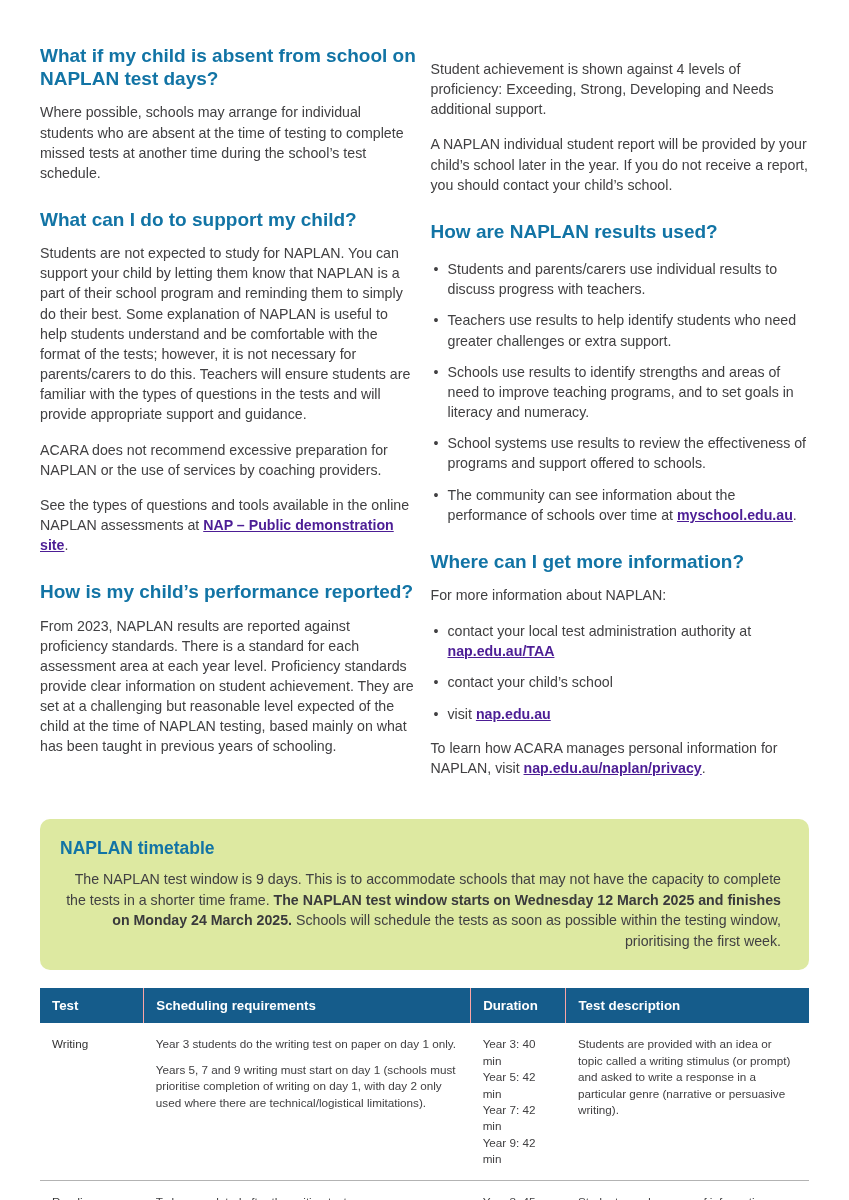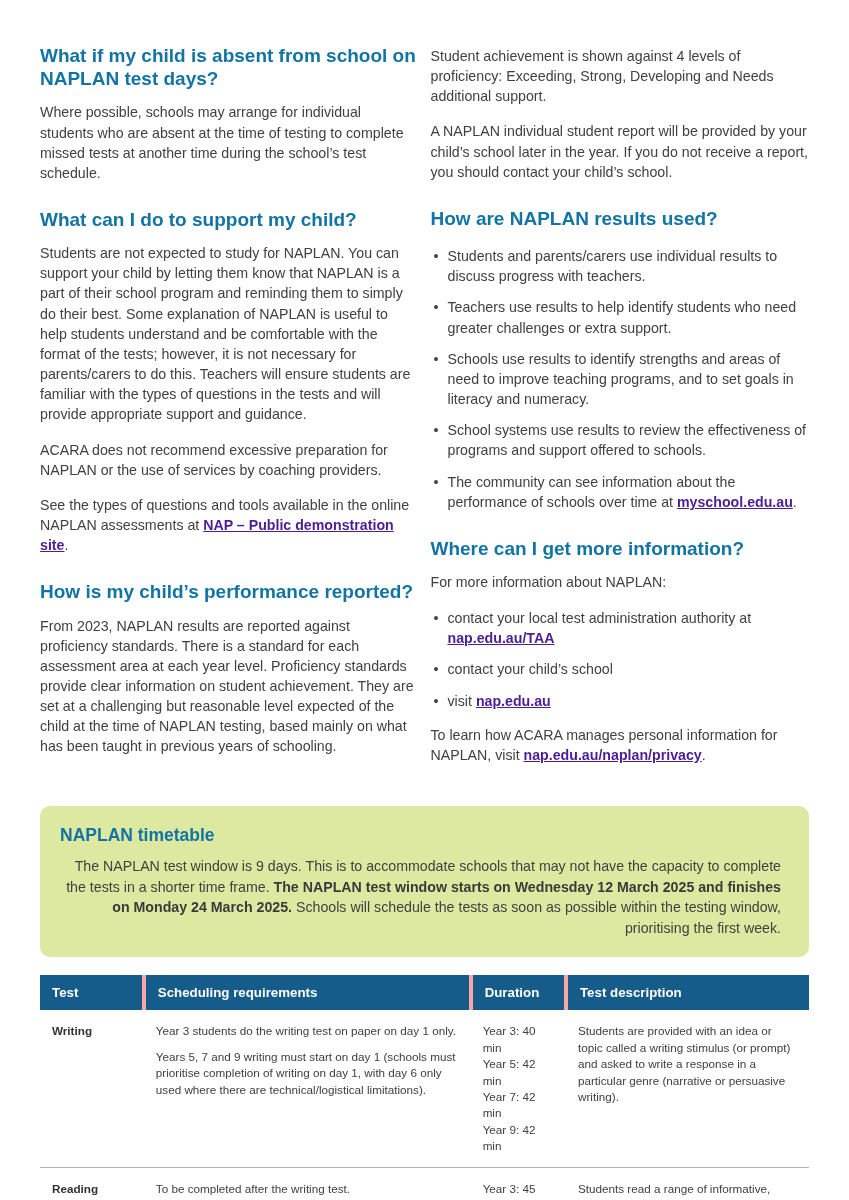--- a/index.html
+++ b/index.html
@@ -23,21 +23,21 @@
     font-weight: bold;
     margin: 25px 0 12px 0;
   }
   h2.sec.first { margin-top: 0; }
 
   p.body {
     font-size: 14.2px;
     line-height: 1.42;
     margin: 0 0 15px 0;
   }
-  .col > p.body.first { margin-top: 2px; }
+  .col > p.body.first { margin-top: 15px; }
 
   a.doclink {
     color: #4c1d95;
     font-weight: bold;
     text-decoration: underline;
     cursor: pointer;
   }
 
   ul.bullets { list-style: none; margin: 16px 0 14px 0; padding: 0; }
   ul.bullets li {
@@ -81,32 +81,32 @@
     table-layout: fixed;
     margin-top: 18px;
   }
   table.tt th {
     background: #155c8b;
     color: #ffffff;
     text-align: left;
     font-size: 13.3px;
     font-weight: bold;
     padding: 10px 10px 10px 12px;
-    border-left: 4px solid #fca5a5;
+    border-left: 1px solid #fca5a5;
     vertical-align: middle;
   }
   table.tt th:first-child { border-left: none; }
   table.tt td {
     vertical-align: top;
     font-size: 11.7px;
     line-height: 1.4;
     padding: 13px 14px 13px 12px;
   }
   table.tt tbody tr + tr td { border-top: 1px solid #b3b3b3; }
-  td.c-test { font-weight: bold; color: #333333; font-size: 12.2px; line-height: 1.3; }
+  td.c-test { font-weight: normal; color: #333333; font-size: 12.2px; line-height: 1.3; }
   td.c-sched p { margin: 0 0 9px 0; }
   td.c-sched p:last-child { margin-bottom: 0; }
   td.c-dur { white-space: pre-line; }
 </style>
 </head>
 <body>
 
 <div class="page">
 
   <div class="cols">
@@ -171,21 +171,21 @@
         <th>Scheduling requirements</th>
         <th>Duration</th>
         <th>Test description</th>
       </tr>
     </thead>
     <tbody>
       <tr>
         <td class="c-test">Writing</td>
         <td class="c-sched">
           <p>Year 3 students do the writing test on paper on day 1 only.</p>
-          <p>Years 5, 7 and 9 writing must start on day 1 (schools must prioritise completion of writing on day 1, with day 6 only used where there are technical/logistical limitations).</p>
+          <p>Years 5, 7 and 9 writing must start on day 1 (schools must prioritise completion of writing on day 1, with day 2 only used where there are technical/logistical limitations).</p>
         </td>
         <td class="c-dur">Year 3: 40 min
 Year 5: 42 min
 Year 7: 42 min
 Year 9: 42 min</td>
         <td class="c-desc">Students are provided with an idea or topic called a writing stimulus (or prompt) and asked to write a response in a particular genre (narrative or persuasive writing).</td>
       </tr>
       <tr>
         <td class="c-test">Reading</td>
         <td class="c-sched">

